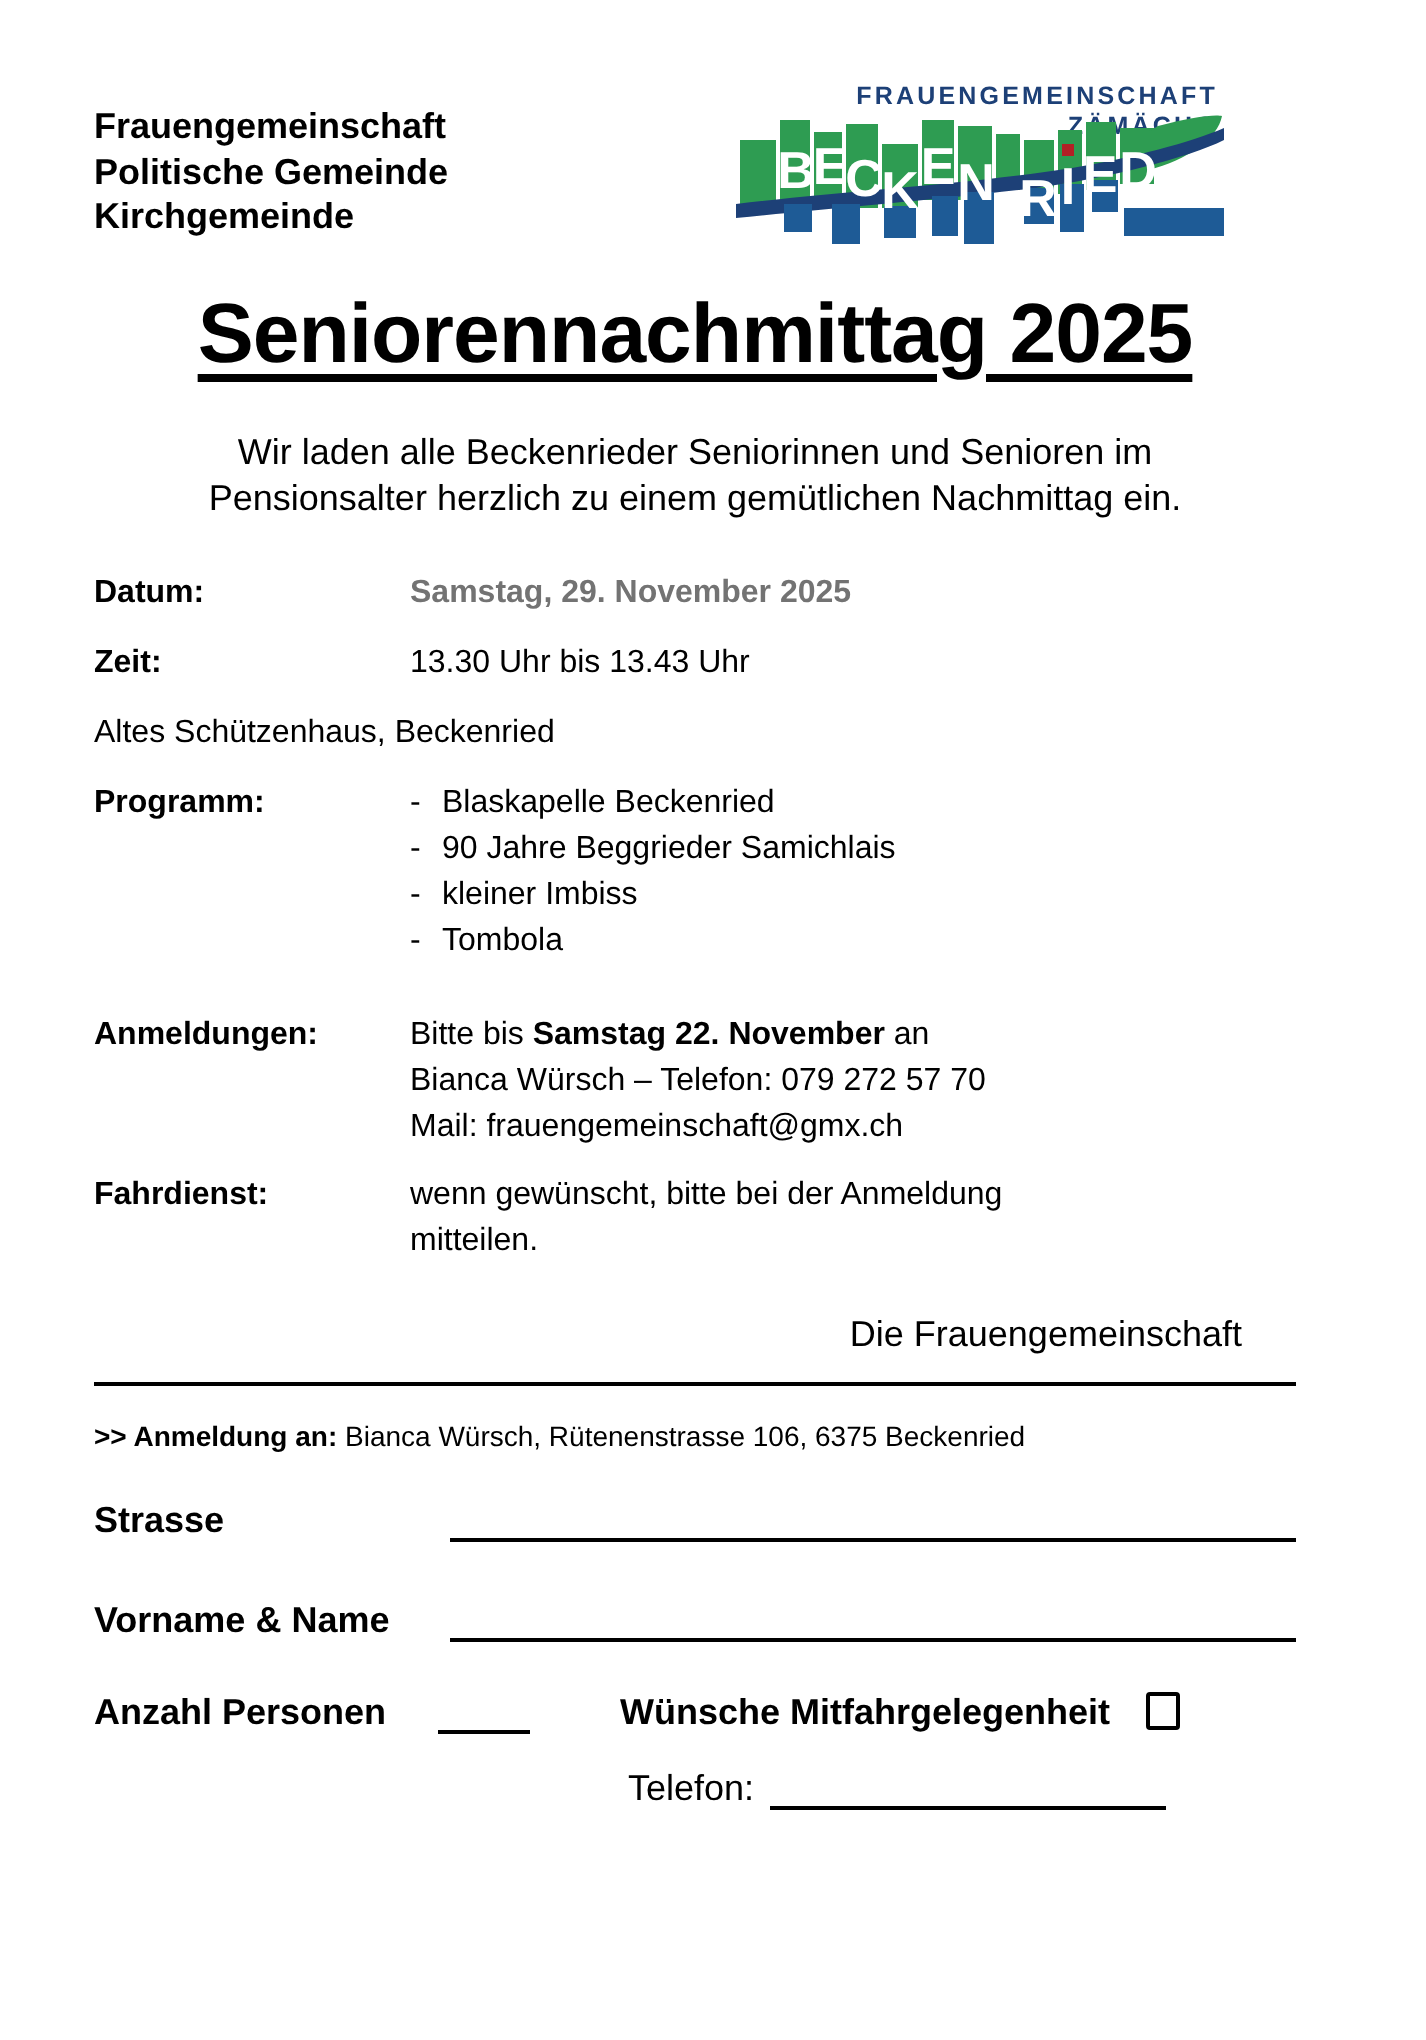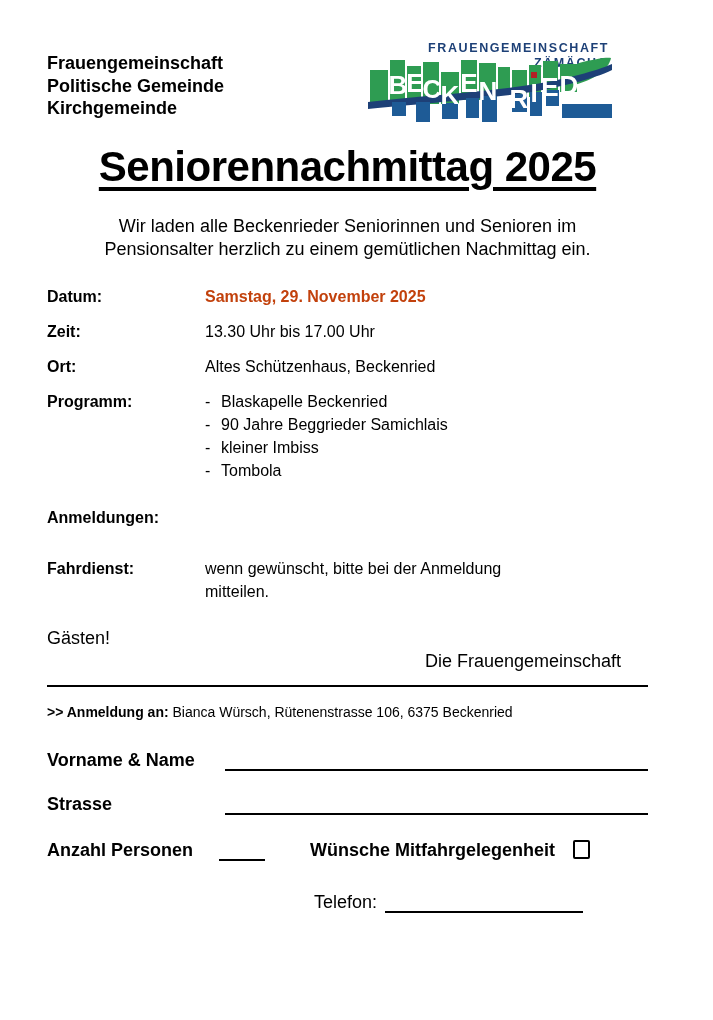--- a/index.html
+++ b/index.html
@@ -30,40 +30,40 @@
     text-underline-offset:6px;
   }
 
   
   .intro { margin-top:24px; text-align:center; font-size:18px; line-height:23px; }
 
   
   .details { margin-top:24px; font-size:16px; }
   .row { display:flex; line-height:23px; margin-bottom:12px; }
   .row .lbl { width:158px; flex-shrink:0; font-weight:bold; }
-  .green-val { color:#c2410c; font-weight:bold; }
+  .green-val { color:#737373; font-weight:bold; }
   .prog-item { display:flex; }
   .prog-item .dash { width:16px; flex-shrink:0; }
   .mixed b { font-weight:bold; }
 
   
   .closing { margin-top:24px; font-size:18px; line-height:23px; }
   .signature { font-size:18px; line-height:23px; text-align:right; padding-right:27px; }
 
   .rule { border:none; border-top:2px solid #000; margin:12px 0 0 0; }
 
   .note { margin-top:16px; font-size:14px; line-height:18px; }
   .note .nb { font-weight:bold; }
 
   
   .form-row { display:flex; align-items:flex-end; font-size:18px; font-weight:bold; }
   .fr-name   { margin-top:28px; }
   .fr-street { margin-top:22px; }
   .fr-count  { margin-top:24px; }
-  .fr-phone  { margin-top:30px; font-weight:normal; padding-left:267px; }
+  .fr-phone  { margin-top:16px; font-weight:normal; padding-left:267px; }
   .fr-label-wide { width:178px; flex-shrink:0; }
   .write-line { border-bottom:2px solid #000; height:20px; }
   .line-grow { flex:1; }
   .line-short { width:46px; margin-left:26px; }
   .line-phone { width:198px; margin-left:8px; }
   .mitfahr-label { margin-left:45px; }
   .checkbox {
     width:13px; height:15px;
     border:2.5px solid #000; border-radius:2px;
     margin-left:18px; margin-bottom:2px;
@@ -145,25 +145,24 @@
 
   <div class="details">
 
     <div class="row">
       <div class="lbl">Datum:</div>
       <div class="green-val">Samstag, 29. November 2025</div>
     </div>
 
     <div class="row">
       <div class="lbl">Zeit:</div>
-      <div>13.30 Uhr bis 17.00 Uhr</div>
+      <div>13.30 Uhr bis 13.43 Uhr</div>
     </div>
 
     <div class="row">
-      <div class="lbl">Ort:</div>
       <div>Altes Schützenhaus, Beckenried</div>
     </div>
 
     <div class="row" style="margin-bottom:24px;">
       <div class="lbl">Programm:</div>
       <div>
         <div class="prog-item">
           <span class="dash">-</span>
           <span>Blaskapelle Beckenried</span>
         </div>
@@ -175,49 +174,53 @@
           <span class="dash">-</span>
           <span>kleiner Imbiss</span>
         </div>
         <div class="prog-item">
           <span class="dash">-</span>
           <span>Tombola</span>
         </div>
       </div>
     </div>
 
-    <div class="row" style="margin-bottom:28px;">
+    <div class="row" style="margin-bottom:11px;">
       <div class="lbl">Anmeldungen:</div>
+      <div>
+        <div class="mixed"><span>Bitte bis </span><b>Samstag 22. November</b><span> an</span></div>
+        <div>Bianca Würsch – Telefon: 079 272 57 70</div>
+        <div>Mail: frauengemeinschaft@gmx.ch</div>
+      </div>
     </div>
 
     <div class="row" style="margin-bottom:0;">
       <div class="lbl">Fahrdienst:</div>
       <div>
         <div>wenn gewünscht, bitte bei der Anmeldung</div>
         <div>mitteilen.</div>
       </div>
     </div>
   </div>
 
   <div class="closing">
-    <div>Gästen!</div>
   </div>
   <div class="signature">Die Frauengemeinschaft</div>
 
   <hr class="rule">
 
   <div class="note"><span class="nb">&gt;&gt; Anmeldung an:</span><span> Bianca Würsch, Rütenenstrasse 106, 6375 Beckenried</span></div>
+
+  <div class="form-row fr-street">
+    <div class="fr-label-wide">Strasse</div>
+    <div class="write-line line-grow"></div>
+  </div>
 
   <div class="form-row fr-name">
     <div class="fr-label-wide">Vorname &amp; Name</div>
-    <div class="write-line line-grow"></div>
-  </div>
-
-  <div class="form-row fr-street">
-    <div class="fr-label-wide">Strasse</div>
     <div class="write-line line-grow"></div>
   </div>
 
   <div class="form-row fr-count">
     <div>Anzahl Personen</div>
     <div class="write-line line-short"></div>
     <div class="mitfahr-label">Wünsche Mitfahrgelegenheit</div>
     <div class="checkbox"></div>
   </div>
 

